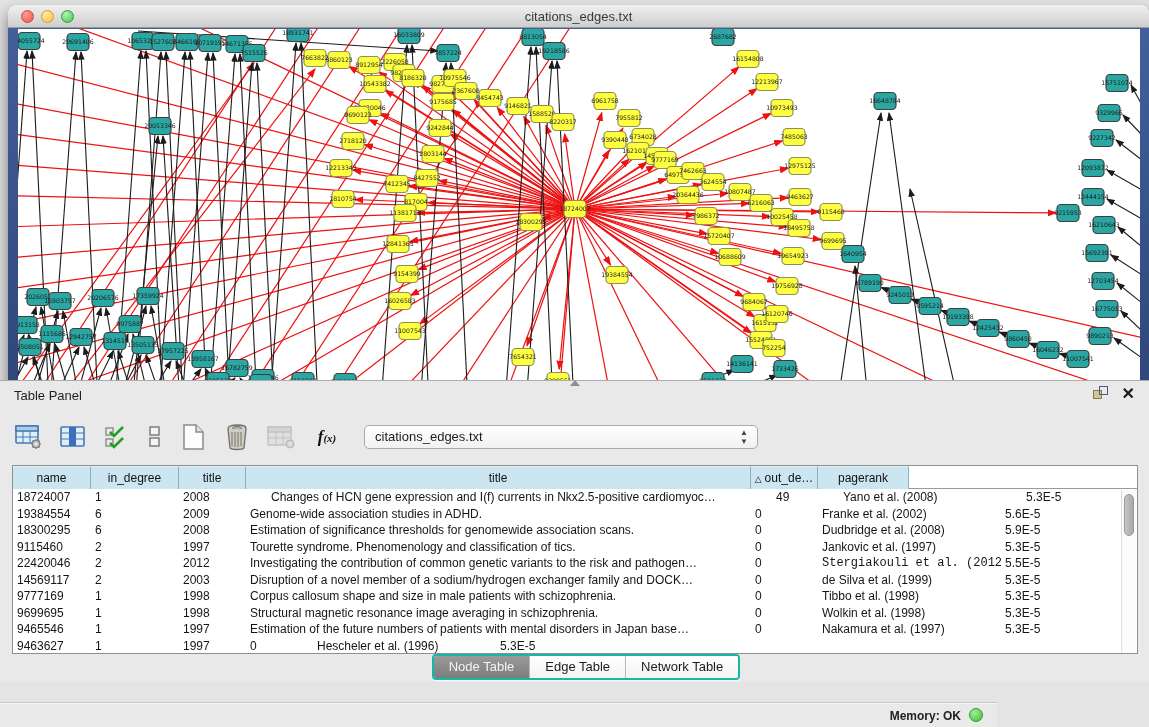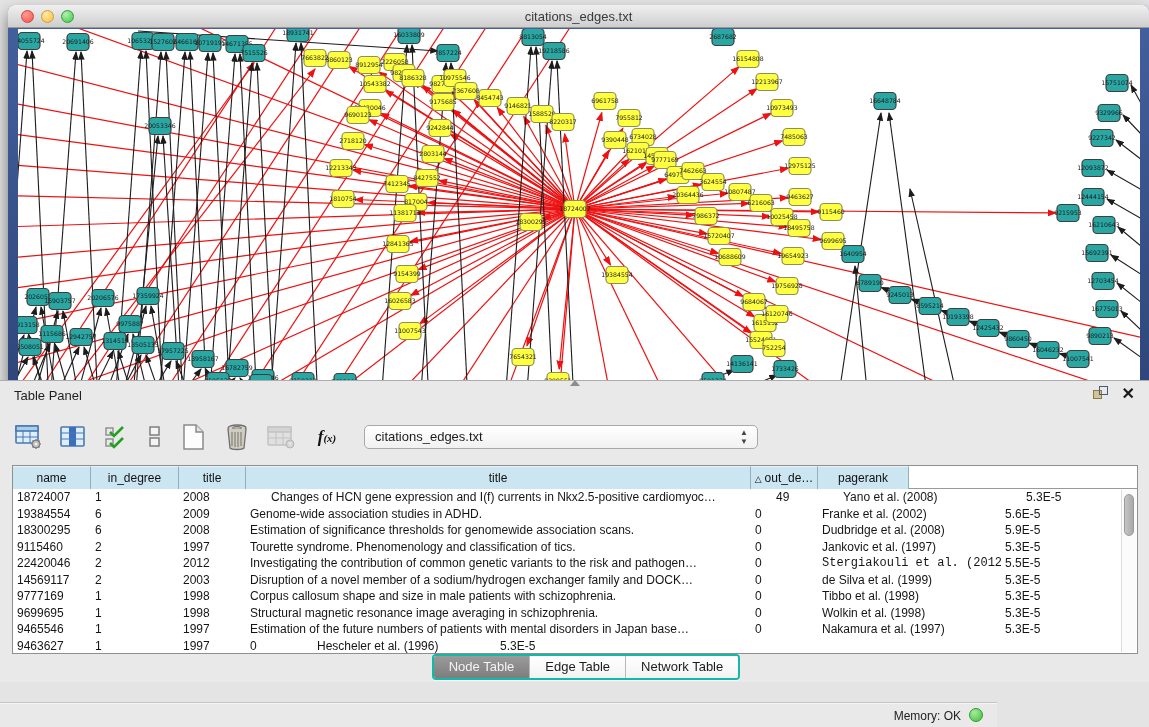--- a/index.html
+++ b/index.html
@@ -60,21 +60,21 @@
     background:linear-gradient(90deg,#c6c6c6,#a8a8a8); border:1px solid #9a9a9a; }
 
   .tabs { position:absolute; left:0; right:0; top:273px; display:flex; justify-content:center; }
   .seg { display:flex; border:2px solid #14b8a6; border-radius:4px; overflow:hidden;
     background:#fdfdfd; box-shadow:0 1px 0 rgba(255,255,255,.7);margin-left:23px; }
   .seg-btn { font-size:13px; color:#1c1c1c; padding:3px 15px 4px; border-right:1px solid #b8b8b8; background:linear-gradient(#ffffff,#f3f3f3); }
   .seg-btn:last-child { border-right:none; }
   .seg-btn.selected { background:linear-gradient(#9a9a9a,#7d7d7d); color:#f4f4f4; }
 
   .statusbar { position:absolute; left:0; top:702px; width:997px; height:25px;
-    background:#e9e9e9; border-top:1px solid #c6c6c6; box-shadow:inset 0 1px 0 #f6f6f6; }
+    background:#e9e9e9; border-top:1px solid #c6c6c6; box-shadow:inset 0 1px 0 #f6f6f6;font-weight:bold; }
   .mem { position:absolute; right:36px; top:6px; font-size:12px; color:#222; }
   .mem-dot { position:absolute; right:14px; top:5px; width:14px; height:14px; border-radius:50%;
     background:radial-gradient(circle at 35% 30%,#a8eb9a,#3fbf3a); border:1px solid #2f9a2e; }
 
   svg text { font-family:"DejaVu Sans",sans-serif; }
 </style>
 </head>
 <body>
 
 <div class="net-window">

